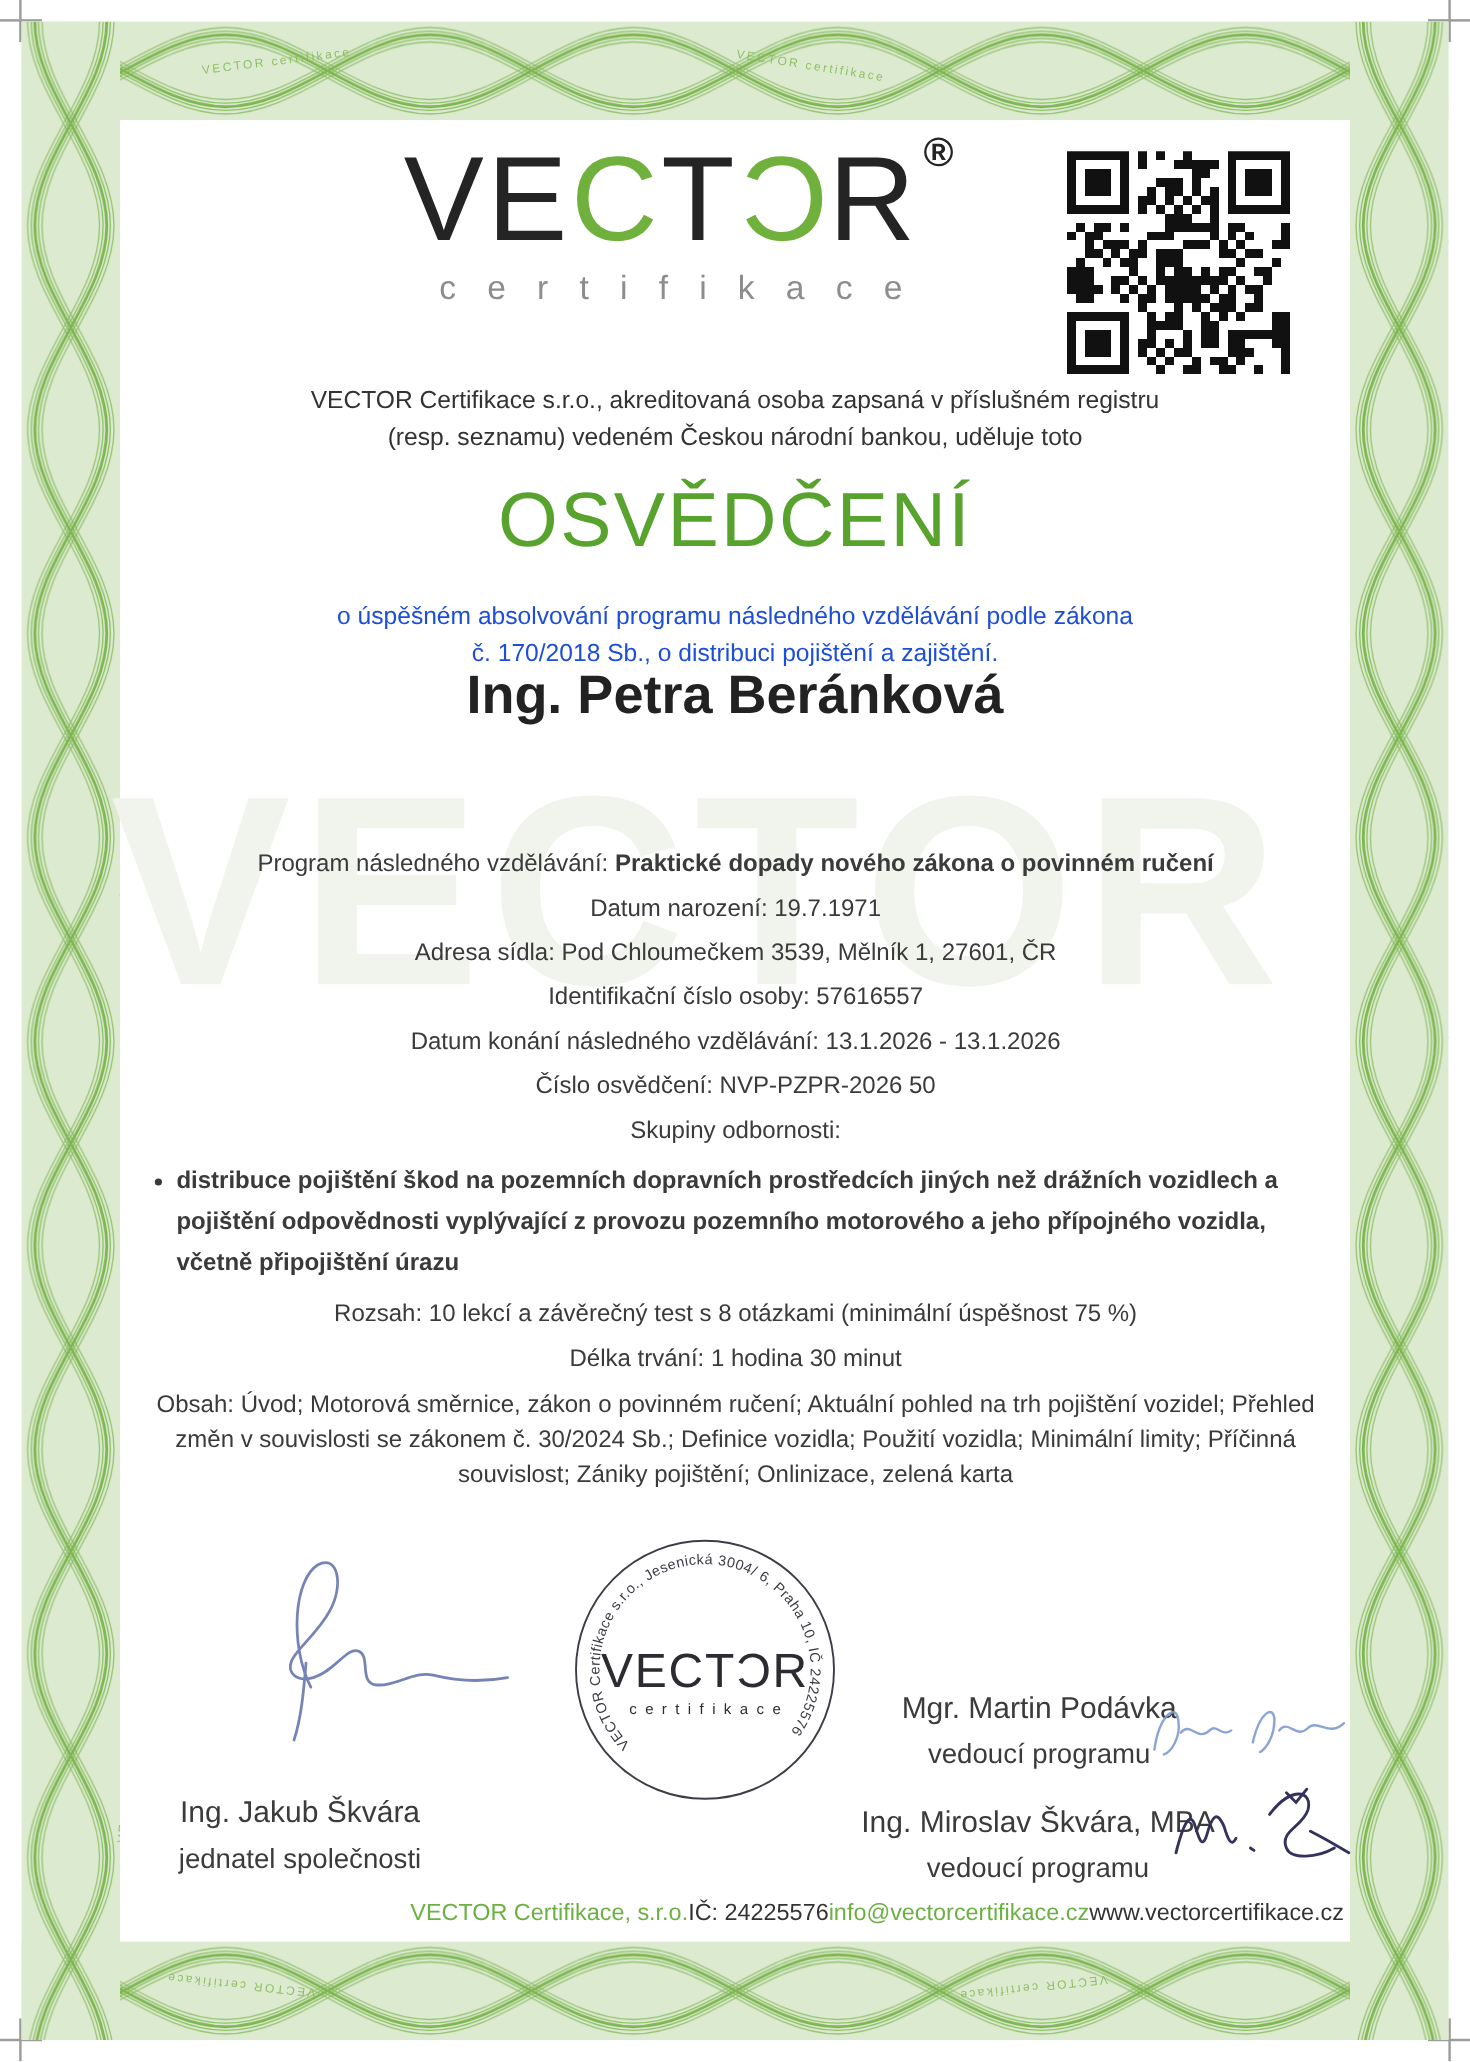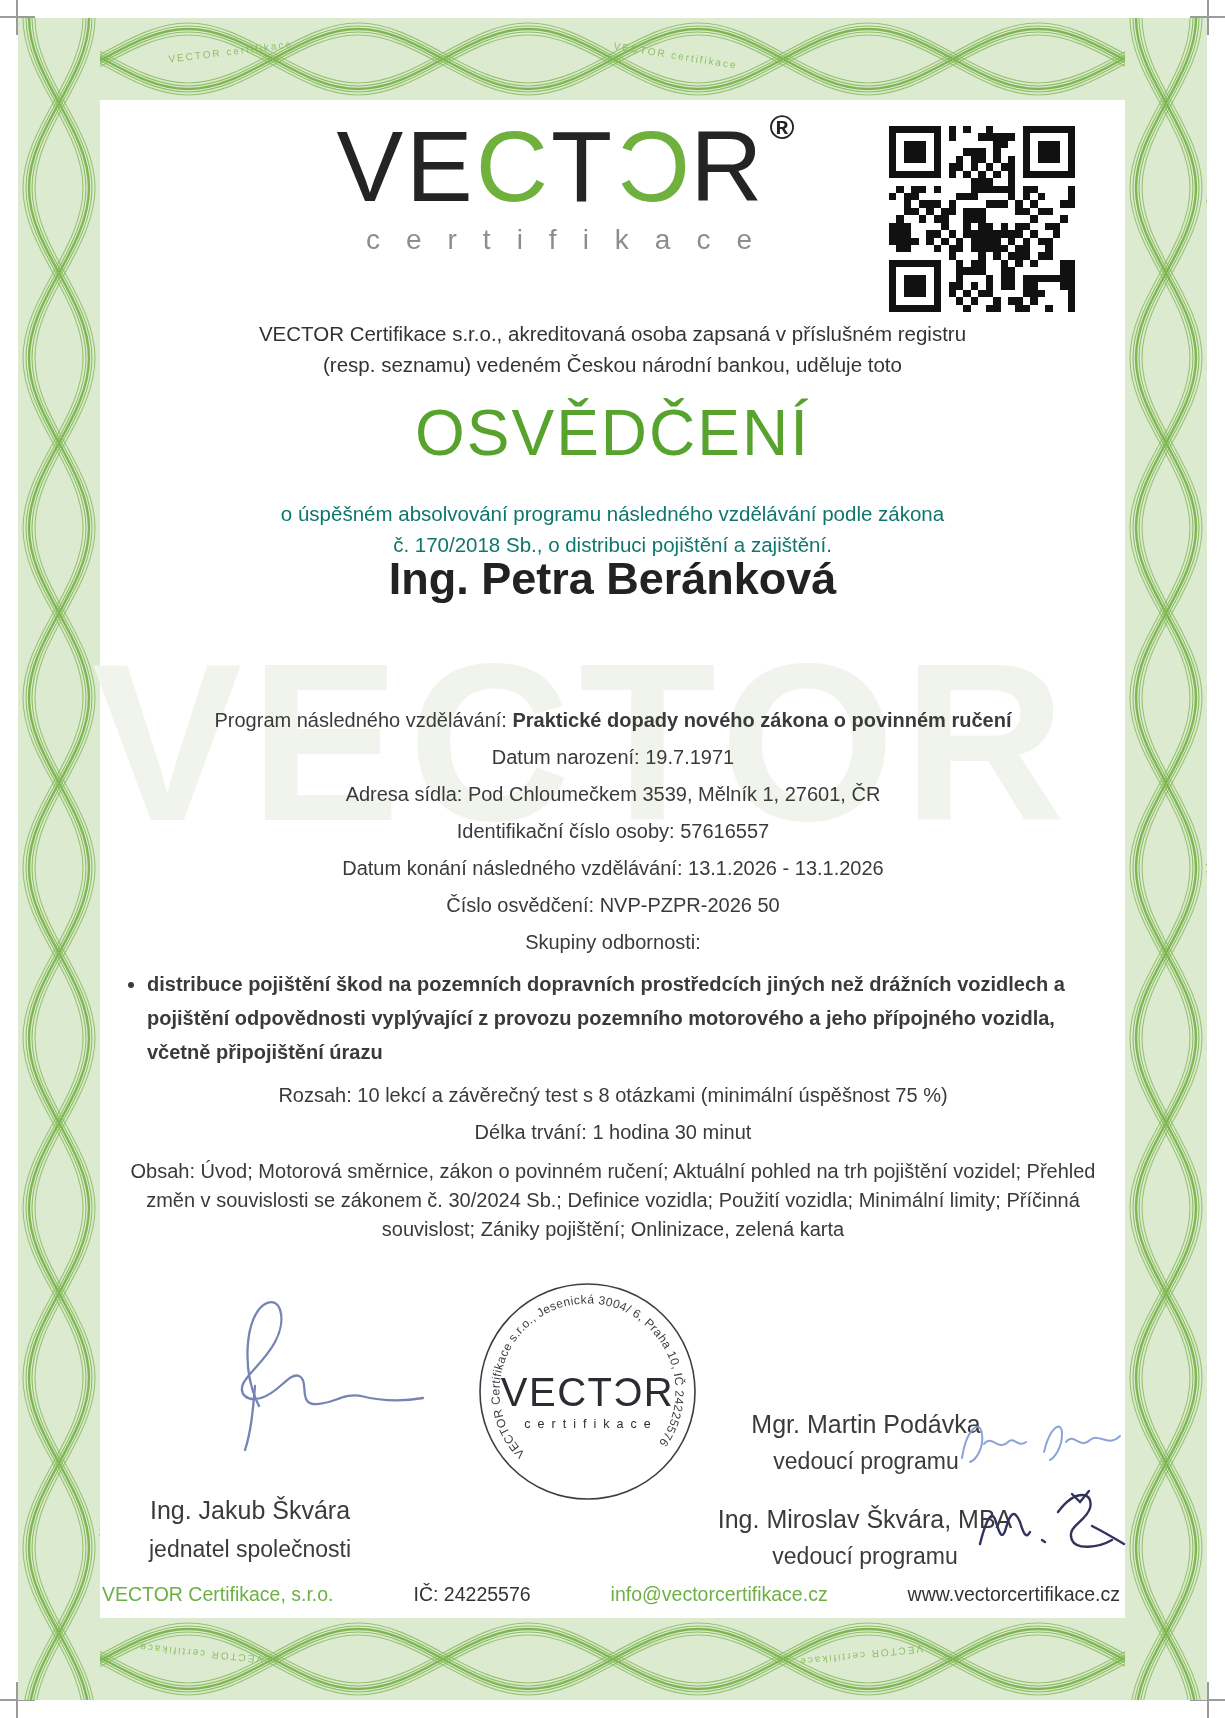--- a/index.html
+++ b/index.html
@@ -35,40 +35,40 @@
   .flip{display:inline-block;transform:scaleX(-1);}
   .reg{font-size:34px;vertical-align:top;position:relative;top:-6px;left:4px;color:#242424;font-weight:bold;}
   .logo-sub{margin-top:8px;font-size:28px;color:#8d8d8d;letter-spacing:26px;margin-left:14px;}
 
   
   .qr{position:absolute;left:889px;top:126px;width:186px;height:186px;}
 
   .centered{position:absolute;left:100px;width:1025px;text-align:center;}
   .intro{top:318px;font-size:20.5px;line-height:31px;color:#333;}
   .cert-title{top:396px;font-size:64px;letter-spacing:2px;color:#57a32d;}
-  .subtitle{top:498px;font-size:20.5px;line-height:31px;color:#0f766e;}
+  .subtitle{top:498px;font-size:20.5px;line-height:31px;color:#1d4ed8;}
   .recipient{top:553px;font-size:45px;font-weight:bold;color:#222;}
 
   
   .details{position:absolute;left:107px;top:708px;width:1012px;font-size:20px;color:#3a3a3a;}
   .dline{line-height:24px;margin-bottom:13px;text-align:center;}
   .program-value{font-weight:bold;}
   .details ul{margin:12px 0 14px 40px;padding:0;}
   .details li{line-height:34px;max-width:945px;font-weight:bold;}
   .obsah{line-height:29px;margin-bottom:0;}
 
   
   .sig-svg{position:absolute;}
   .sig-name{position:absolute;text-align:center;font-size:25px;color:#3b3b3b;}
   .sig-role{position:absolute;text-align:center;font-size:23px;color:#3b3b3b;}
   .stamp{position:absolute;left:478px;top:1282px;width:219px;height:219px;}
 
   
   .footer{position:absolute;left:102px;top:1583px;width:1018px;display:flex;
-          justify-content:space-between;align-items:baseline;font-size:19.5px;}
+          justify-content:flex-end;align-items:baseline;font-size:19.5px;}
   .footer .green{color:#6cb044;text-decoration:none;}
   .footer .dark{color:#333;}
 </style>
 </head>
 <body>
 
 <div class="page">
 
   <svg width="0" height="0" style="position:absolute" aria-hidden="true">
     <defs>

